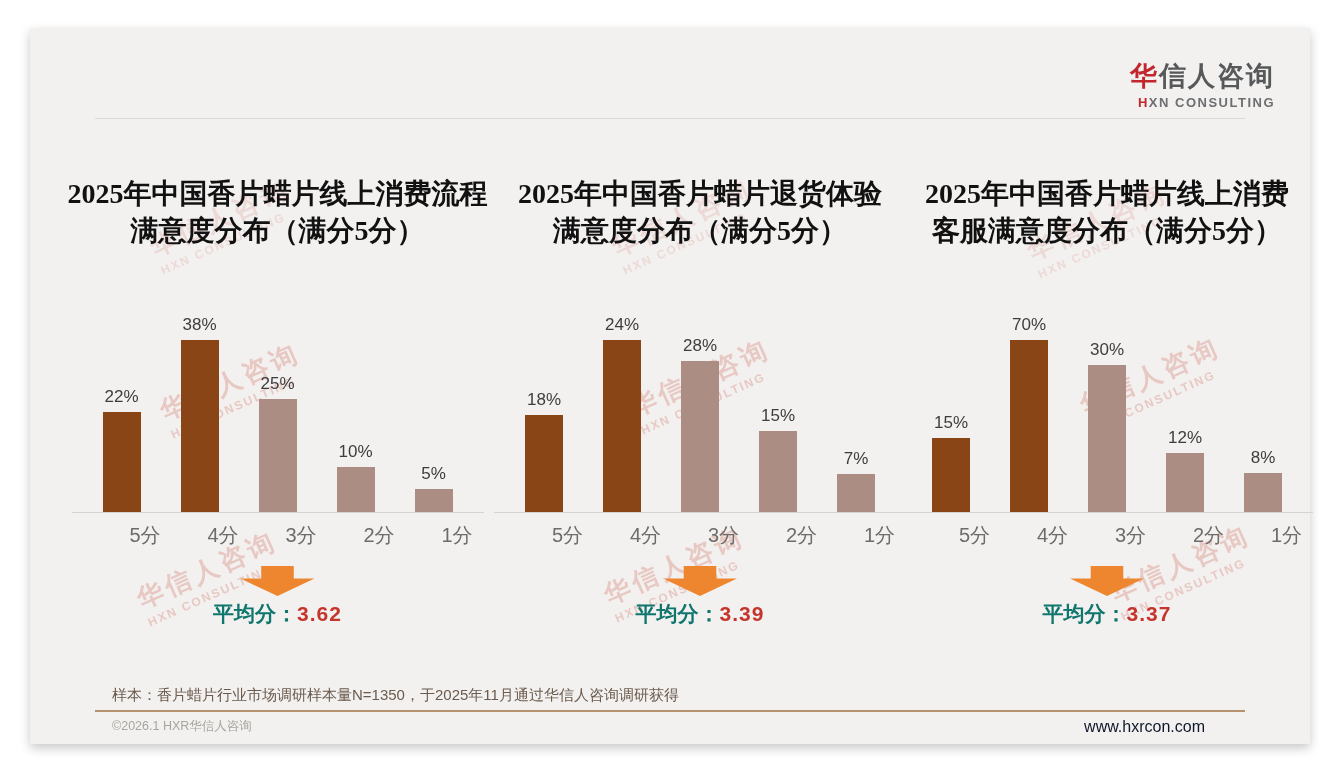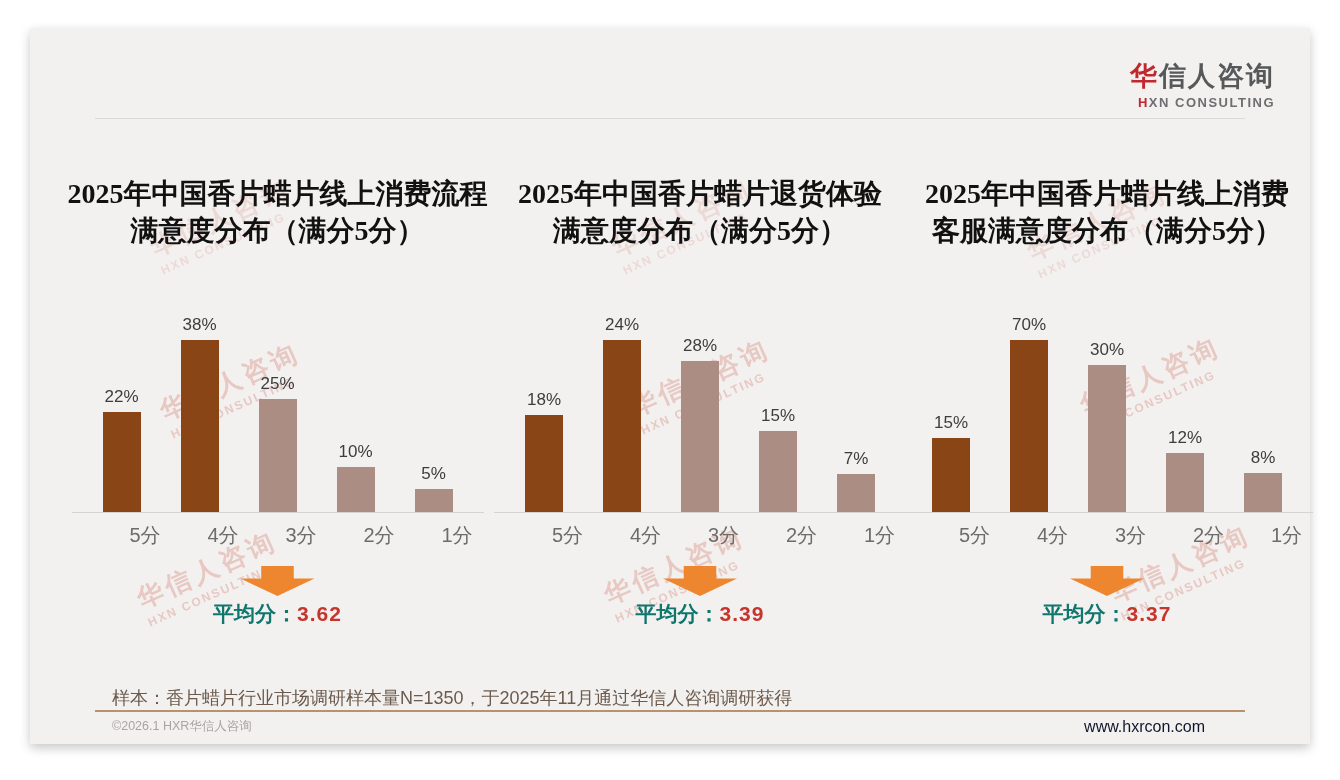--- a/index.html
+++ b/index.html
@@ -38,21 +38,21 @@
   .x-label { flex:1; text-align:right; font-size:20px; color:#6E6C69; }
   .down-arrow { position:absolute; top:396px; left:50%; transform:translateX(-50%);
                 width:74px; height:30px; background:#EE8630;
                 clip-path:polygon(28% 0, 72% 0, 72% 42%, 100% 42%, 50% 100%, 0 42%, 28% 42%); }
   .avg-row { position:absolute; top:430px; left:0; right:0; text-align:center;
              font-size:21px; font-weight:bold; white-space:nowrap; }
   .avg-label { color:#0f766e; }
   .avg-value { color:#C5352C; letter-spacing:1px; }
 
   
-  .note { position:absolute; left:82px; top:658px; font-size:18px; color:#6B5A4D; }
+  .note { position:absolute; left:82px; top:658px; font-size:15px; color:#6B5A4D; }
   .tan-rule { position:absolute; left:65px; top:682px; width:1150px; height:2px; background:#B6926F; }
   .footer-left  { position:absolute; left:82px;  top:690px; font-size:12.5px; color:#A9A49F; }
   .footer-right { position:absolute; right:105px; top:690px; font-size:16px; color:#0f172a; }
 
   
   .wm { position:absolute; transform:rotate(-24deg); color:#E2AFA9; opacity:0.62;
         pointer-events:none; text-align:left; white-space:nowrap; }
   .wm .l1 { display:block; font-size:26px; font-weight:bold; letter-spacing:4px; }
   .wm .l2 { display:block; font-size:12px; font-weight:bold; letter-spacing:2px; margin-top:0px; }
   .wm-faint { opacity:0.35; }

